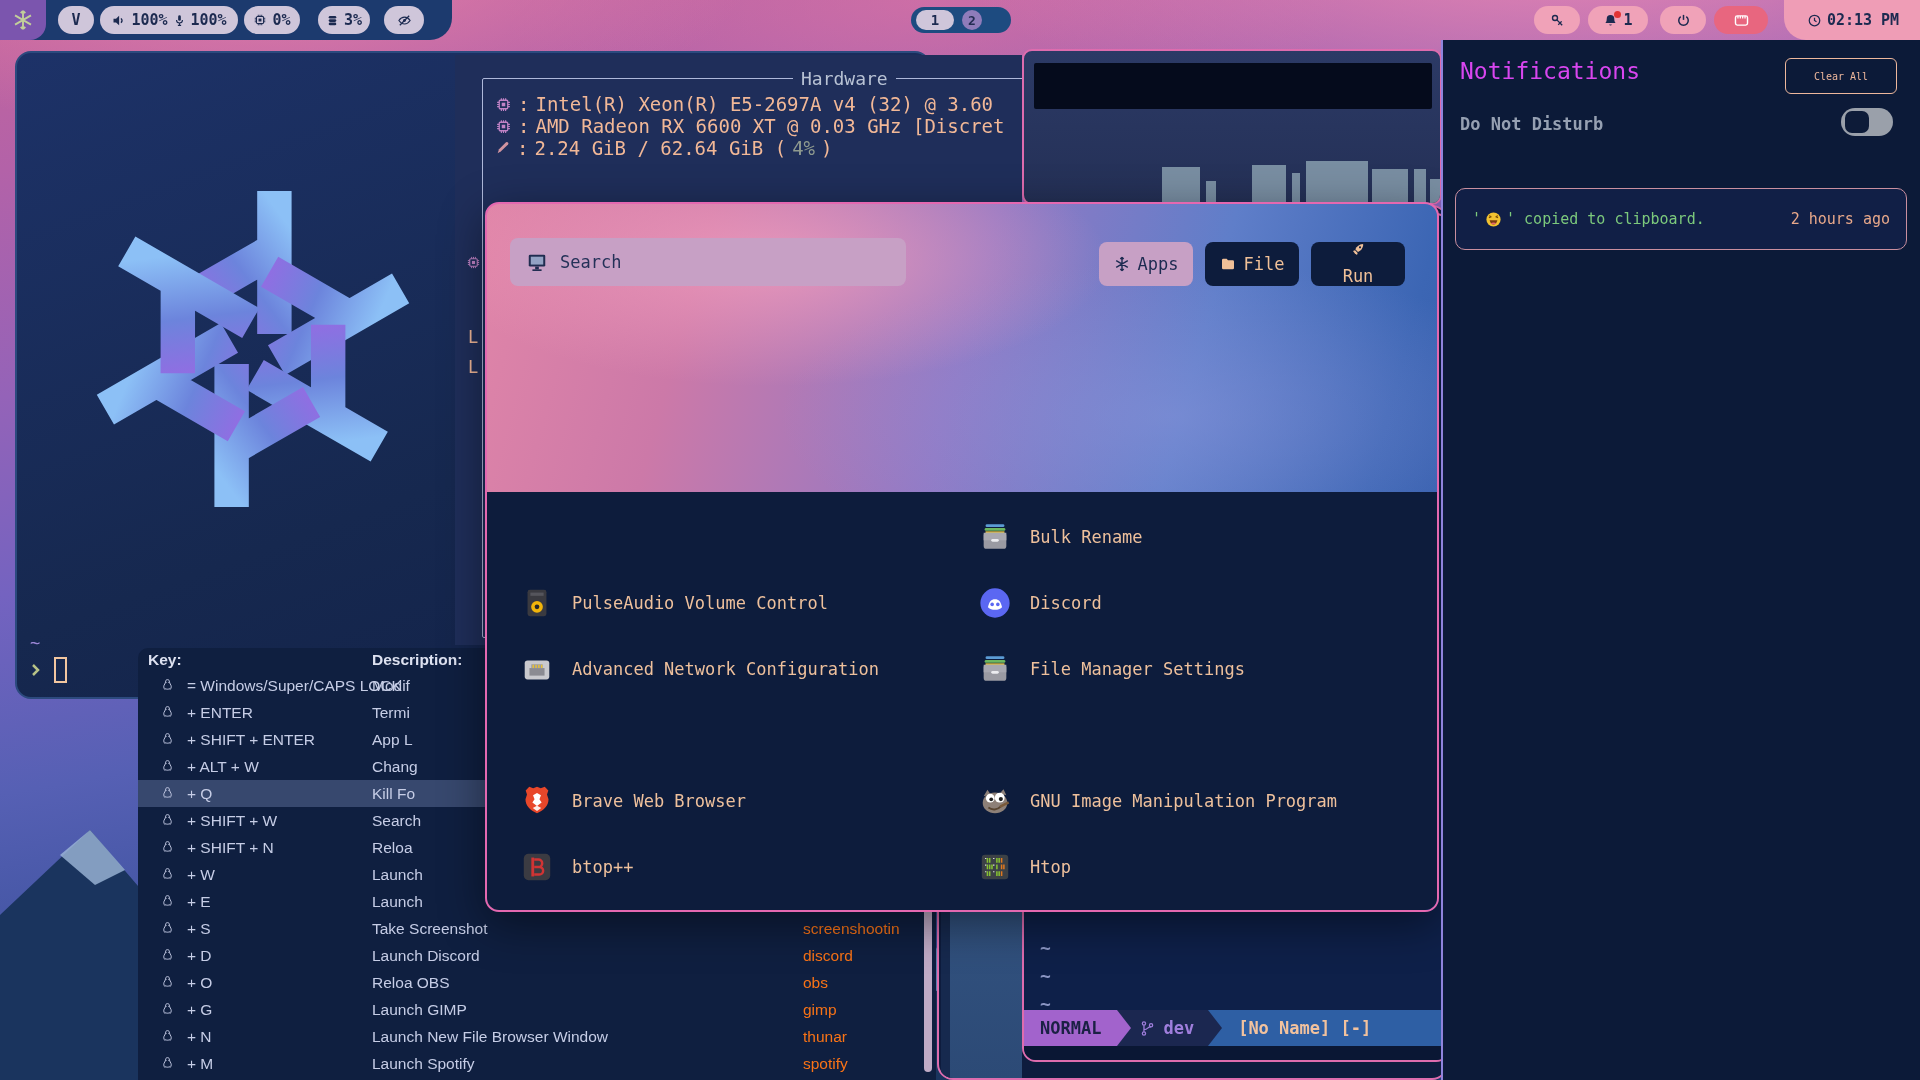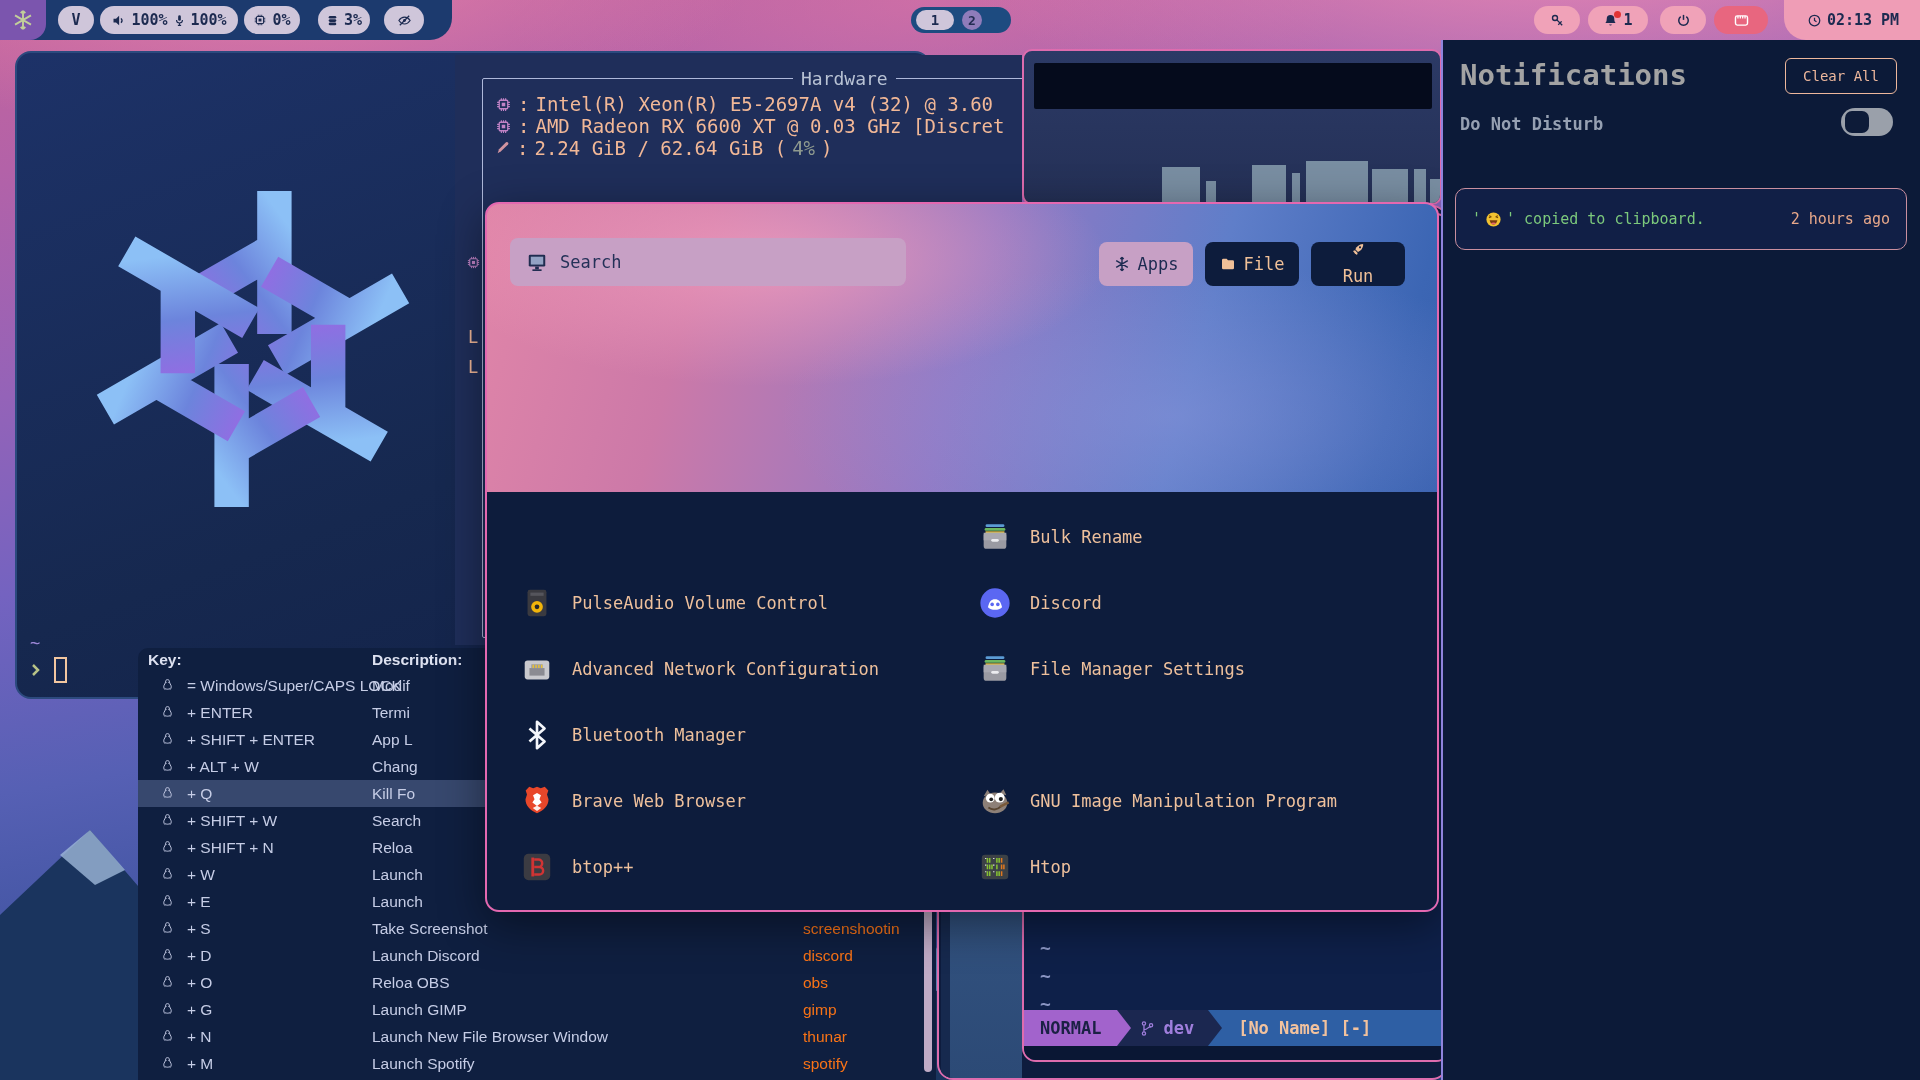--- a/index.html
+++ b/index.html
@@ -101,23 +101,23 @@
   .tab-dark { background:#0d1c3c; color:#f0c098; }
   .listpanel { position:absolute; left:0; top:288px; width:100%; height:422px; background:#0d1c3c; }
   .app-row { position:absolute; width:447px; height:54px; display:flex; align-items:center; gap:18px; padding:0 10px; border-radius:10px; }
   .app-row svg { flex:none; }
   .app-label { font-size:17px; color:#eec09c; white-space:nowrap; }
   .app-selected { background:#c583bb; }
   .app-selected .app-label { color:#1d2c55; }
 
   
   #notifpanel { left:1441px; top:40px; width:479px; height:1040px; background:#0c1a38; border-left:2px solid #8f83dc; z-index:7; }
-  .np-title { position:absolute; left:17px; top:18px; font-size:29px; font-weight:bold; color:#a3a3a3; }
+  .np-title { position:absolute; left:17px; top:18px; font-size:23px; font-weight:normal; color:#d946ef; }
   .np-clear { position:absolute; left:342px; top:18px; width:112px; height:36px; border:1.5px solid #edb79c; border-radius:6px;
-              background:transparent; color:#edb79c; font-size:14px; font-family:"DejaVu Sans Mono",monospace; cursor:pointer; }
+              background:transparent; color:#edb79c; font-size:10px; font-family:"DejaVu Sans Mono",monospace; cursor:pointer; }
   .np-dnd { position:absolute; left:17px; top:74px; font-size:17px; font-weight:bold; color:#96a0b2; }
   .np-toggle { position:absolute; left:398px; top:68px; width:52px; height:28px; border-radius:14px; background:#9aa0aa; cursor:pointer; }
   .np-knob { position:absolute; left:4px; top:3px; width:24px; height:22px; border-radius:7px; background:#0d1b38; }
   .np-card { position:absolute; left:12px; top:148px; width:452px; height:62px; border:1.5px solid #c98f9f; border-radius:10px;
              background:#111f46; display:flex; align-items:center; padding:0 16px; gap:2px; font-size:15px; }
   .np-green { color:#7cc97c; }
   .np-time { margin-left:auto; color:#e8a88a; }
 </style>
 </head>
 <body>
@@ -600,26 +600,20 @@
           <use href="#sym-pavu"></use>
         </svg>
       <span class="app-label">PulseAudio Volume Control</span>
     </div>
     <div class="app-row" style="left:23px; top:150px;">
       <svg width="34" height="34" viewBox="0 0 36 36">
           <use href="#sym-net"></use>
         </svg>
       <span class="app-label">Advanced Network Configuration</span>
     </div>
-    <div class="app-row" style="left:23px; top:216px;">
-      <svg width="34" height="34" viewBox="0 0 36 36">
-          <use href="#sym-bt"></use>
-        </svg>
-      <span class="app-label">Bluetooth Manager</span>
-    </div>
     <div class="app-row" style="left:23px; top:282px;">
       <svg width="34" height="34" viewBox="0 0 36 36">
           <use href="#sym-brave"></use>
         </svg>
       <span class="app-label">Brave Web Browser</span>
     </div>
     <div class="app-row" style="left:23px; top:348px;">
       <svg width="34" height="34" viewBox="0 0 36 36">
           <use href="#sym-btop"></use>
         </svg>

